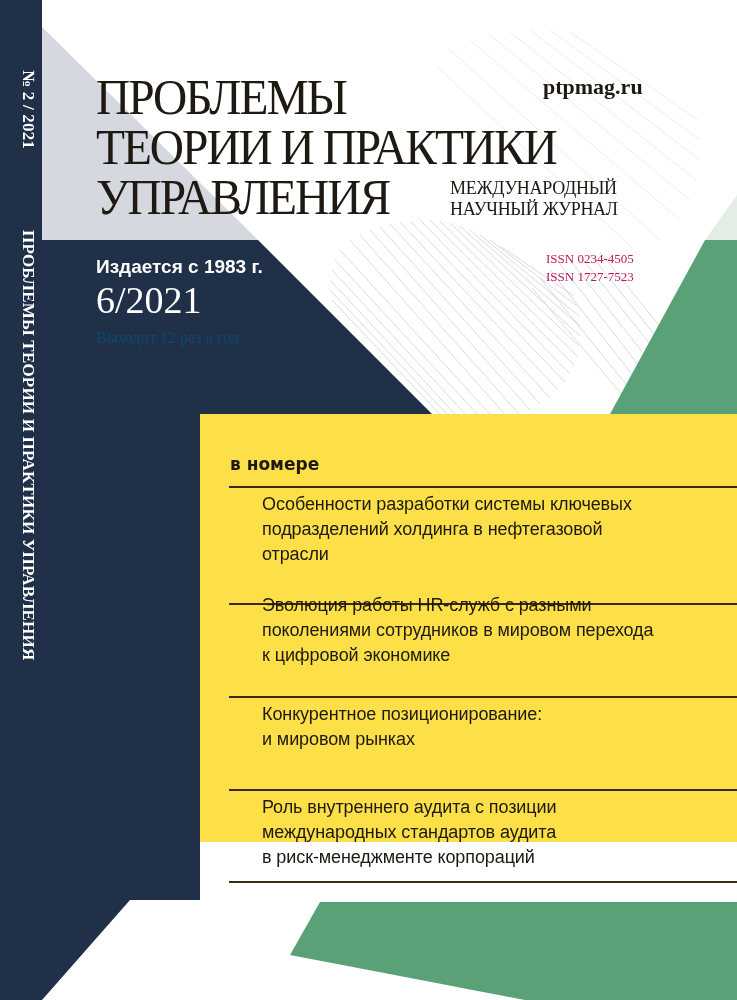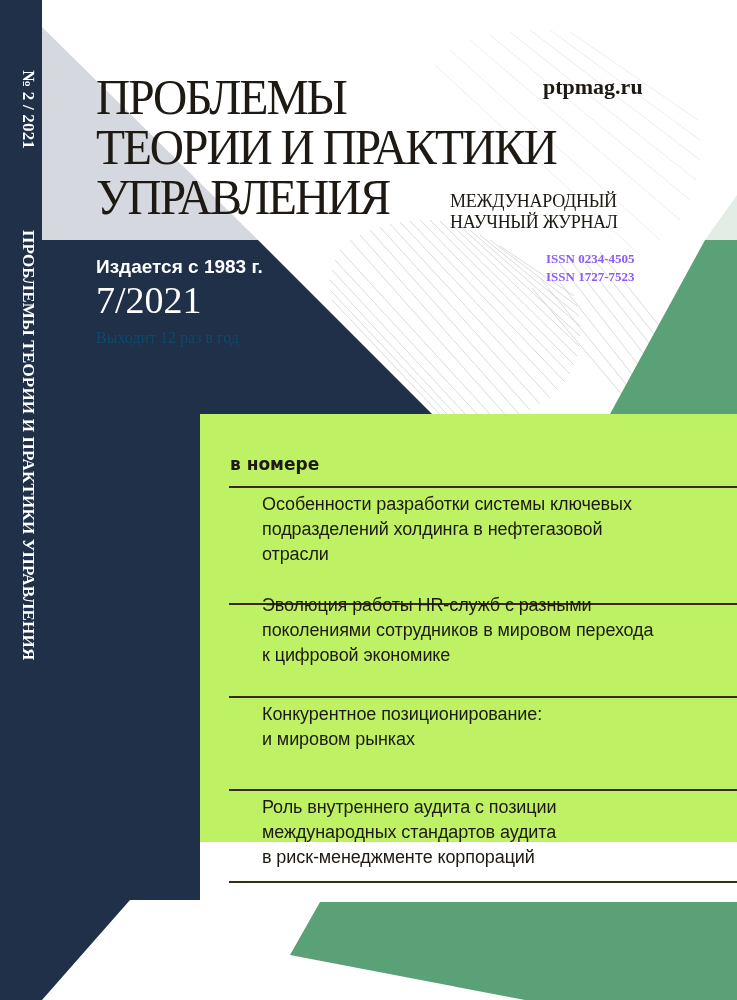--- a/index.html
+++ b/index.html
@@ -2,27 +2,27 @@
 <html><head>
   <meta charset="utf-8">
   <style>
     html, body { margin:0; padding:0; }
     body { width:737px; height:1000px; position:relative; overflow:hidden; background:#ffffff; font-family:"Liberation Serif", serif; }
     .bg { position:absolute; left:0; top:0; width:737px; height:1000px; }
     .spine-text { position:absolute; left:8px; top:70px; width:32px; height:700px; }
     .spine-text span { position:absolute; left:0; top:0; transform-origin:0 0; transform:translate(30px,0) rotate(90deg); white-space:nowrap; color:#ffffff; font-family:"Liberation Serif", serif; font-weight:bold; font-size:17px; letter-spacing:0.2px; }
     .title { position:absolute; left:96px; top:72px; color:#1e1912; font-family:"Liberation Serif", serif; font-size:51px; line-height:50px; letter-spacing:-2.2px; transform:scaleX(0.93); transform-origin:0 0; }
     .title div { white-space:nowrap; }
-    .subtitle { position:absolute; left:450px; top:178px; color:#1e1912; font-family:"Liberation Serif", serif; font-size:18px; line-height:21px; letter-spacing:-0.3px;margin-top:13px; }
+    .subtitle { position:absolute; left:450px; top:178px; color:#1e1912; font-family:"Liberation Serif", serif; font-size:18px; line-height:21px; letter-spacing:-0.3px; }
     .site { position:absolute; left:543px; top:74px; color:#1e1912; font-family:"Liberation Serif", serif; font-weight:bold; font-size:22px; }
-    .issn { position:absolute; left:546px; top:250px; color:#8b5cf6; font-family:"Liberation Serif", serif; font-weight:bold; font-size:13px; line-height:18px; }
+    .issn { position:absolute; left:546px; top:250px; color:#be185d; font-family:"Liberation Serif", serif; font-weight:normal; font-size:13px; line-height:18px; }
     .since { position:absolute; left:96px; top:256px; color:#ffffff; font-family:Liberation Sans, sans-serif; font-weight:bold; font-size:19px; }
     .issue { position:absolute; left:96px; top:280px; color:#ffffff; font-family:"Liberation Serif", serif; font-size:38px; line-height:40px; }
     .freq { position:absolute; left:96px; top:329px; color:#0c4a6e; font-family:"Liberation Serif", serif; font-size:16px; }
-    .panel { position:absolute; left:200px; top:414px; width:537px; height:428px; background:#bef264; }
+    .panel { position:absolute; left:200px; top:414px; width:537px; height:428px; background:#fde047; }
     .panel-head { position:absolute; left:30px; top:40px; font-family:"DejaVu Sans", sans-serif; font-weight:bold; font-size:17px; color:#1e1912; }
     .rule { position:absolute; left:29px; right:0; height:2px; background:#3a2a14; }
     .article { position:absolute; left:30px; font-family:"Liberation Sans", sans-serif; font-size:18px; line-height:25px; color:#1e1912; letter-spacing:-0.1px;margin-left:32px; }
     .article div { white-space:nowrap; }
   </style>
 </head>
 <body>
 
 <svg class="bg" viewBox="0 0 737 1000" width="737" height="1000">
   <rect x="0" y="0" width="737" height="1000" fill="#ffffff"></rect>
@@ -104,21 +104,21 @@
   <div>МЕЖДУНАРОДНЫЙ</div>
   <div>НАУЧНЫЙ ЖУРНАЛ</div>
 </div>
 
 <div class="issn">
   <div>ISSN 0234-4505</div>
   <div>ISSN 1727-7523</div>
 </div>
 
 <div class="since">Издается с 1983 г.</div>
-<div class="issue">7/2021</div>
+<div class="issue">6/2021</div>
 <div class="freq">Выходит 12 раз в год</div>
 
 <div class="panel">
   <div class="panel-head">в номере</div>
   <div class="rule" style="top:72px;"></div>
 
   <div class="article" style="top:78px;">
     <div>Особенности разработки системы ключевых</div>
     <div>подразделений холдинга в нефтегазовой</div>
     <div>отрасли</div>

